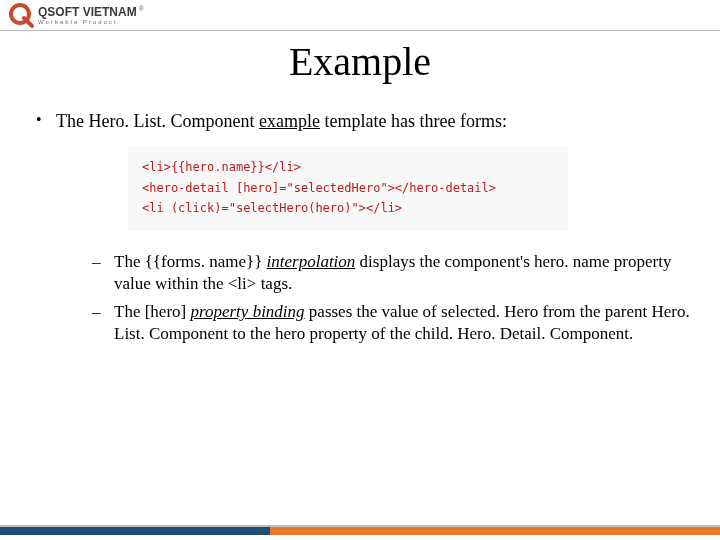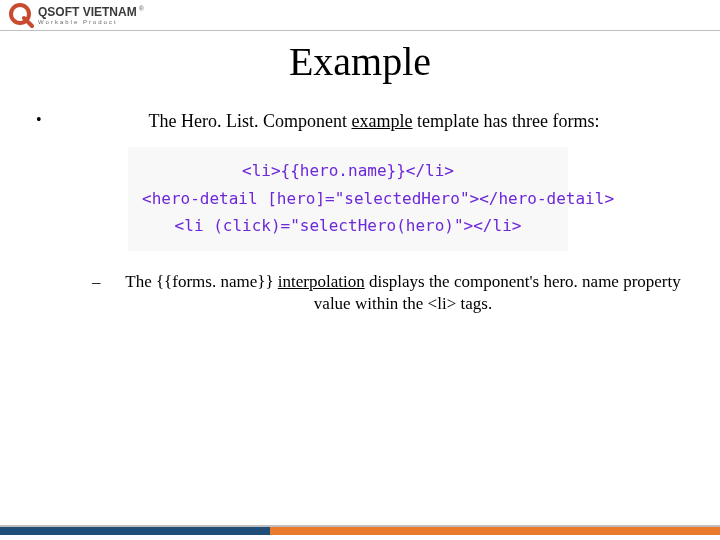--- a/index.html
+++ b/index.html
@@ -67,21 +67,20 @@
     font-size: 40px;
     color: #000;
   }
   .body {
     position: absolute;
     top: 110px;
     left: 32px;
     width: 660px;
     font-size: 18px;
     color: #000;
-    text-align: center;
   }
   ul.lvl1 {
     list-style: none;
     padding: 0;
     margin: 0;
   }
   ul.lvl1 > li {
     position: relative;
     padding-left: 24px;
     margin-bottom: 10px;
@@ -94,23 +93,23 @@
     top: 0;
     font-size: 16px;
   }
   .code-block {
     margin: 14px 0 10px 72px;
     background: #f8f8f8;
     padding: 10px 14px 12px 14px;
     width: 440px;
     box-sizing: border-box;
     font-family: "Lucida Console", Monaco, monospace;
-    font-size: 16px;
+    font-size: 12px;
     line-height: 1.7;
-    color: #6d28d9;
+    color: #b91c1c;
     white-space: pre;
   }
   ul.lvl2 {
     list-style: none;
     padding: 0;
     margin: 20px 0 0 36px;
     font-size: 17px;
   }
   ul.lvl2 > li {
     position: relative;
@@ -118,21 +117,21 @@
     margin-bottom: 6px;
     line-height: 1.3;
   }
   ul.lvl2 > li::before {
     content: "–";
     position: absolute;
     left: 0;
     top: 0;
   }
   .u { text-decoration: underline; }
-  .i { }
+  .i { font-style: italic; }
   .footer {
     position: absolute;
     bottom: 0;
     left: 0;
     width: 720px;
   }
   .footer-line {
     height: 2px;
     background: #bfbfbf;
     width: 720px;
@@ -188,20 +187,23 @@
         <span>The Hero. List. Component </span><span class="u">example</span><span> template has three forms:</span>
 
         <div class="code-block"><span>&lt;li&gt;{{hero.name}}&lt;/li&gt;</span>
 <span>&lt;hero-detail [hero]="selectedHero"&gt;&lt;/hero-detail&gt;</span>
 <span>&lt;li (click)="selectHero(hero)"&gt;&lt;/li&gt;</span></div>
 
         <ul class="lvl2">
           <li>
             <span>The {{forms. name}} </span><span class="u i">interpolation</span><span> displays the component's hero. name property value within the &lt;li&gt; tags.</span>
           </li>
+          <li>
+            <span>The [hero] </span><span class="u i">property binding</span><span> passes the value of selected. Hero from the parent Hero. List. Component to the hero property of the child. Hero. Detail. Component.</span>
+          </li>
         </ul>
       </li>
     </ul>
   </div>
 
   <div class="footer">
     <div class="footer-line"></div>
     <div class="footer-orange"></div>
     <div class="footer-blue"></div>
   </div>

